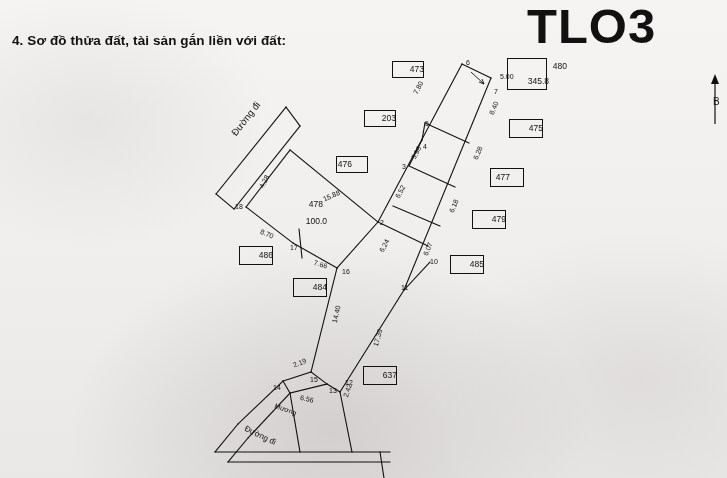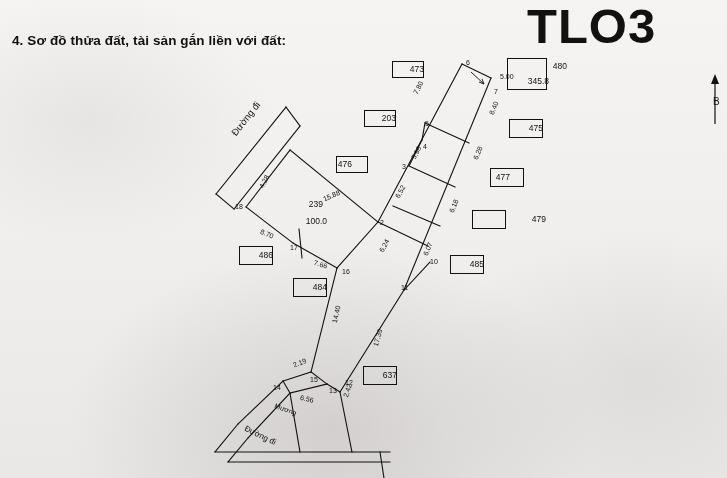--- a/index.html
+++ b/index.html
@@ -135,37 +135,37 @@
 
 <div class="box" style="left:392px;top:61px;width:32px;height:17px;"></div>
 <div class="boxlbl" style="left:392px;top:64px;width:32px;">473</div>
 
 <div class="box" style="left:364px;top:110px;width:32px;height:17px;"></div>
 <div class="boxlbl" style="left:364px;top:113px;width:32px;">203</div>
 
 <div class="box" style="left:336px;top:156px;width:32px;height:17px;"></div>
 <div class="boxlbl" style="left:336px;top:159px;width:16px;">476</div>
 
-<div class="boxlbl" style="left:291px;top:199px;width:32px;">239</div>
+<div class="boxlbl" style="left:291px;top:199px;width:32px;">478</div>
 <div class="boxlbl" style="left:287px;top:216px;width:40px;">100.0</div>
 
 <div class="box" style="left:239px;top:246px;width:34px;height:19px;"></div>
 <div class="boxlbl" style="left:239px;top:250px;width:34px;">486</div>
 
 <div class="box" style="left:293px;top:278px;width:34px;height:19px;"></div>
 <div class="boxlbl" style="left:293px;top:282px;width:34px;">484</div>
 
 <div class="box" style="left:363px;top:366px;width:34px;height:19px;"></div>
 <div class="boxlbl" style="left:363px;top:370px;width:34px;">637</div>
 
 <div class="box" style="left:450px;top:255px;width:34px;height:19px;"></div>
 <div class="boxlbl" style="left:450px;top:259px;width:34px;">485</div>
 
 <div class="box" style="left:472px;top:210px;width:34px;height:19px;"></div>
-<div class="boxlbl" style="left:472px;top:214px;width:34px;padding-left:40px;">479</div>
+<div class="boxlbl" style="left:472px;top:214px;width:34px;">479</div>
 
 <div class="box" style="left:490px;top:168px;width:34px;height:19px;"></div>
 <div class="boxlbl" style="left:490px;top:172px;width:20px;">477</div>
 
 <div class="box" style="left:509px;top:119px;width:34px;height:19px;"></div>
 <div class="boxlbl" style="left:509px;top:123px;width:34px;">475</div>
 
 <div class="box" style="left:507px;top:58px;width:40px;height:32px;"></div>
 <div class="boxlbl" style="left:507px;top:61px;width:60px;">480</div>
 <div class="boxlbl" style="left:505px;top:76px;width:44px;">345.8</div>

